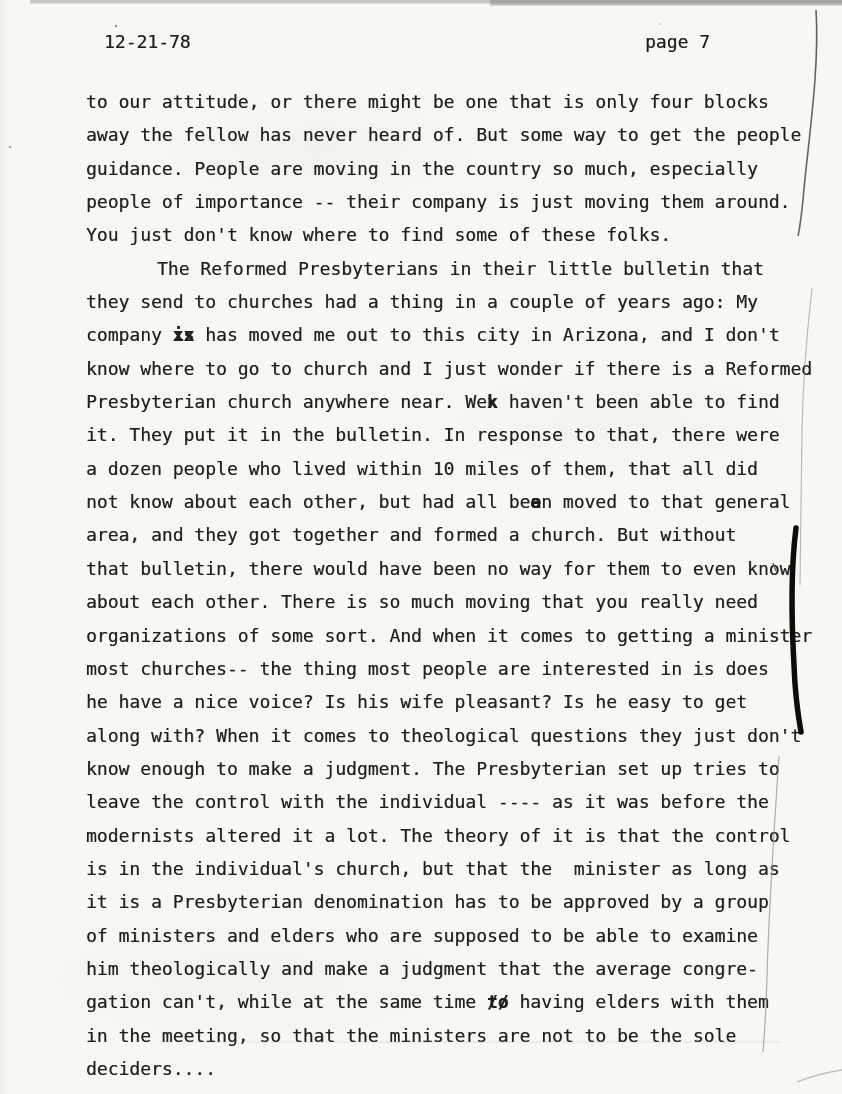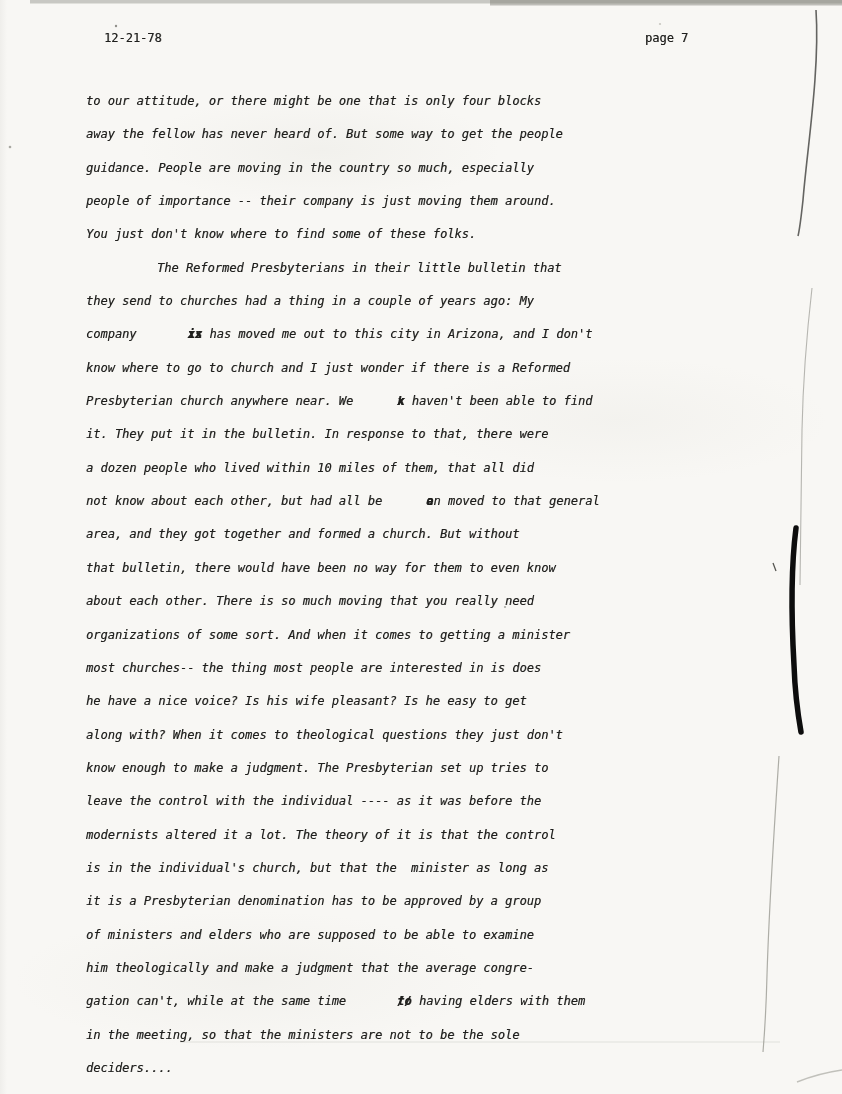--- a/index.html
+++ b/index.html
@@ -11,37 +11,36 @@
       radial-gradient(ellipse 260px 80px at 320px 150px, rgba(185,185,172,0.10), transparent 70%),
       radial-gradient(ellipse 300px 90px at 620px 420px, rgba(185,185,172,0.08), transparent 70%),
       radial-gradient(ellipse 340px 100px at 250px 980px, rgba(185,185,172,0.09), transparent 70%),
       linear-gradient(to right, rgba(120,120,112,0.07) 0px, rgba(120,120,112,0.0) 7px),
       #f8f7f4;
     overflow:hidden;
     font-family:"DejaVu Sans Mono", monospace;
     color:#1f1f1d;
   }
   .typed{
-    font-size:12px;
+    font-size:18px;
     text-shadow:0.4px 0.2px 0 rgba(32,32,30,0.55);
     white-space:pre;
   }
   #header-date{position:absolute;left:104px;top:31px;}
   #header-page{position:absolute;left:645px;top:31px;}
   #body{
     position:absolute;left:86px;top:85px;width:720px;
     line-height:33.35px;
   }
-  .line{height:33.35px;white-space:pre;font-style:italic;}
+  .line{height:33.35px;white-space:pre;}
   .line.indent{padding-left:71px;}
   .overstrike{
     position:relative;
     font-weight:bold;
     display:inline-block;
-    margin-left:44px;
   }
   .overstrike::after{
     content:attr(data-over);
     position:absolute;
     left:0;top:0;
     font-weight:bold;
     color:inherit;
   }
   #artifacts{position:absolute;left:0;top:0;pointer-events:none;}
 </style>

